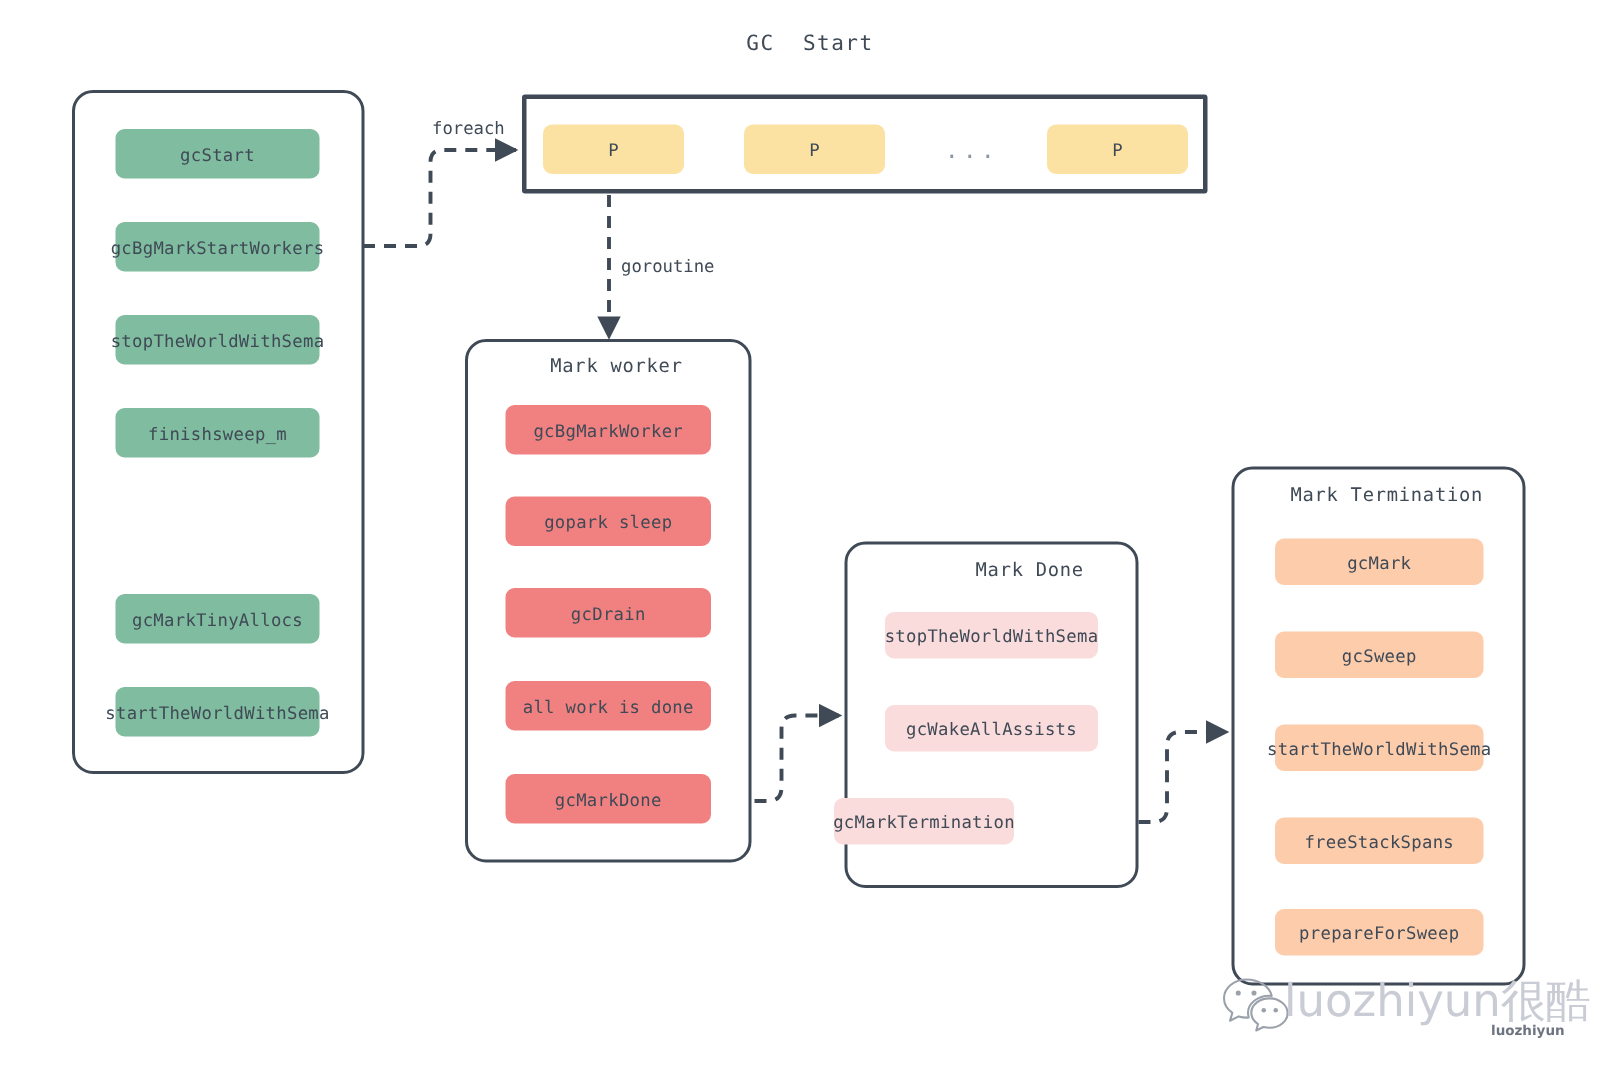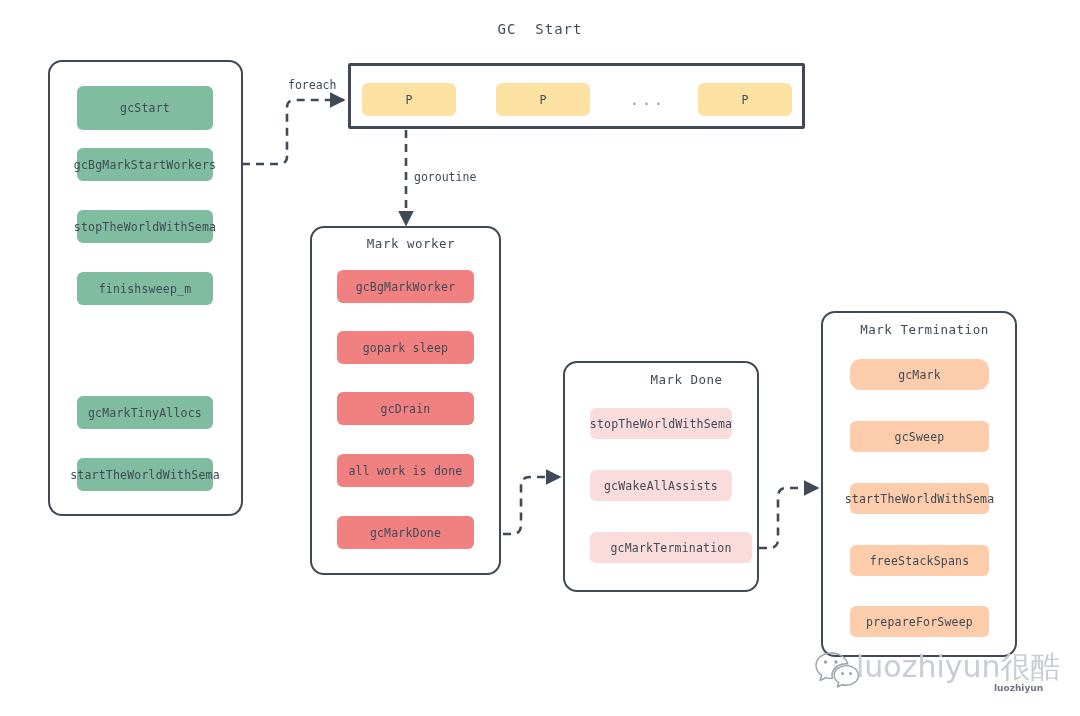--- a/index.html
+++ b/index.html
@@ -157,21 +157,21 @@
 
   <div class="group sharp" style="left:348px;top:63px;width:457px;height:66px;"></div>
 
   <div class="node yellow" style="left:362px;top:83px;width:94px;height:33px;">P</div>
   <div class="node yellow" style="left:496px;top:83px;width:94px;height:33px;">P</div>
   <div id="pdots" style="left:628px;top:91px;width:40px;text-align:center;">...</div>
   <div class="node yellow" style="left:698px;top:83px;width:94px;height:33px;">P</div>
 
   <div class="group" style="left:48px;top:60px;width:195px;height:456px;"></div>
 
-  <div class="node green" style="left:77px;top:86px;width:136px;height:44px;">gcStart</div>
+  <div class="node green" style="left:77px;top:86px;width:136px;height:33px;">gcStart</div>
   <div class="node green" style="left:77px;top:148px;width:136px;height:33px;">gcBgMarkStartWorkers</div>
   <div class="node green" style="left:77px;top:210px;width:136px;height:33px;">stopTheWorldWithSema</div>
   <div class="node green" style="left:77px;top:272px;width:136px;height:33px;">finishsweep_m</div>
   <div class="node green" style="left:77px;top:396px;width:136px;height:33px;">gcMarkTinyAllocs</div>
   <div class="node green" style="left:77px;top:458px;width:136px;height:33px;">startTheWorldWithSema</div>
 
   <div class="group" style="left:310px;top:226px;width:191px;height:349px;">
     <div class="group-title" style="top:8px;">Mark worker</div>
   </div>
 
@@ -180,27 +180,27 @@
   <div class="node red" style="left:337px;top:392px;width:137px;height:33px;">gcDrain</div>
   <div class="node red" style="left:337px;top:454px;width:137px;height:33px;">all work is done</div>
   <div class="node red" style="left:337px;top:516px;width:137px;height:33px;">gcMarkDone</div>
 
   <div class="group" style="left:563px;top:361px;width:196px;height:231px;">
     <div class="group-title" style="top:9px;padding-left:40px;">Mark Done</div>
   </div>
 
   <div class="node pink" style="left:590px;top:408px;width:142px;height:31px;">stopTheWorldWithSema</div>
   <div class="node pink" style="left:590px;top:470px;width:142px;height:31px;">gcWakeAllAssists</div>
-  <div class="node pink" style="left:590px;top:532px;width:162px;height:31px;">gcMarkTermination</div>
+  <div class="node pink" style="left:556px;top:532px;width:120px;height:31px;">gcMarkTermination</div>
 
   <div class="group" style="left:821px;top:311px;width:196px;height:346px;">
     <div class="group-title" style="top:9px;">Mark Termination</div>
   </div>
 
-  <div class="node orange" style="left:850px;top:359px;width:139px;height:31px;border-radius:11px;">gcMark</div>
+  <div class="node orange" style="left:850px;top:359px;width:139px;height:31px;">gcMark</div>
   <div class="node orange" style="left:850px;top:421px;width:139px;height:31px;">gcSweep</div>
   <div class="node orange" style="left:850px;top:483px;width:139px;height:31px;">startTheWorldWithSema</div>
   <div class="node orange" style="left:850px;top:545px;width:139px;height:31px;">freeStackSpans</div>
   <div class="node orange" style="left:850px;top:606px;width:139px;height:31px;">prepareForSweep</div>
 
   <div class="edge-label" style="left:288px;top:78px;">foreach</div>
   <div class="edge-label" style="left:414px;top:170px;">goroutine</div>
 
   <div id="watermark">
     <svg id="wm-icon" width="46" height="40" viewBox="0 0 46 40">

